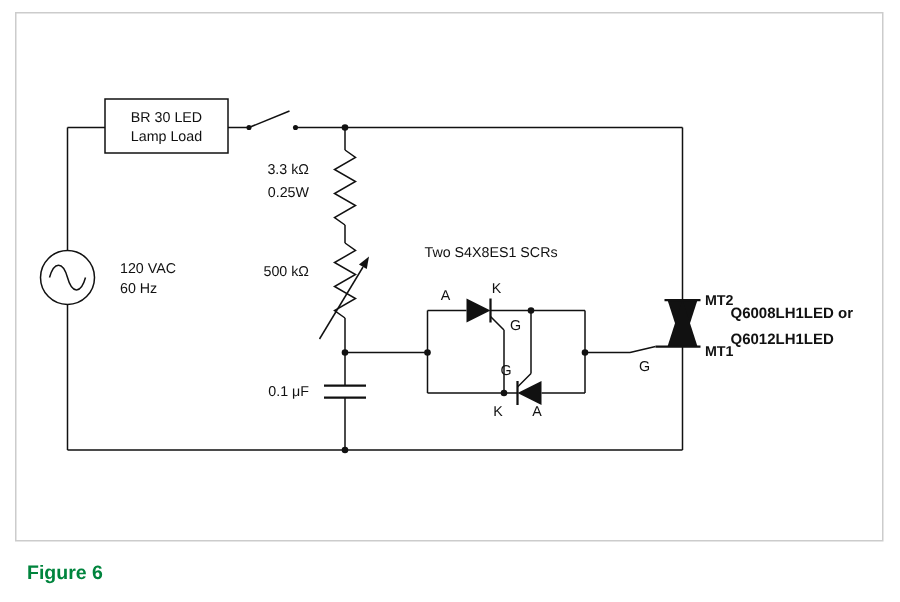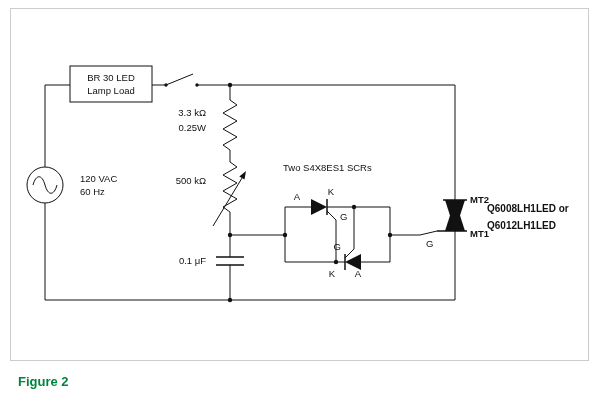--- a/index.html
+++ b/index.html
@@ -130,14 +130,14 @@
     <text x="358" y="277" text-anchor="middle">A</text>
 
     <text x="470" y="203" class="bold">MT2</text>
     <text x="470" y="237" class="bold">MT1</text>
     <text x="426" y="247">G</text>
 
     <text x="487" y="212" class="part">Q6008LH1LED or</text>
     <text x="487" y="229" class="part">Q6012LH1LED</text>
   </svg>
 
-  <div class="figure-caption">Figure 2</div>
+  <div class="figure-caption">Figure 6</div>
 </div>
 
 </body></html>

